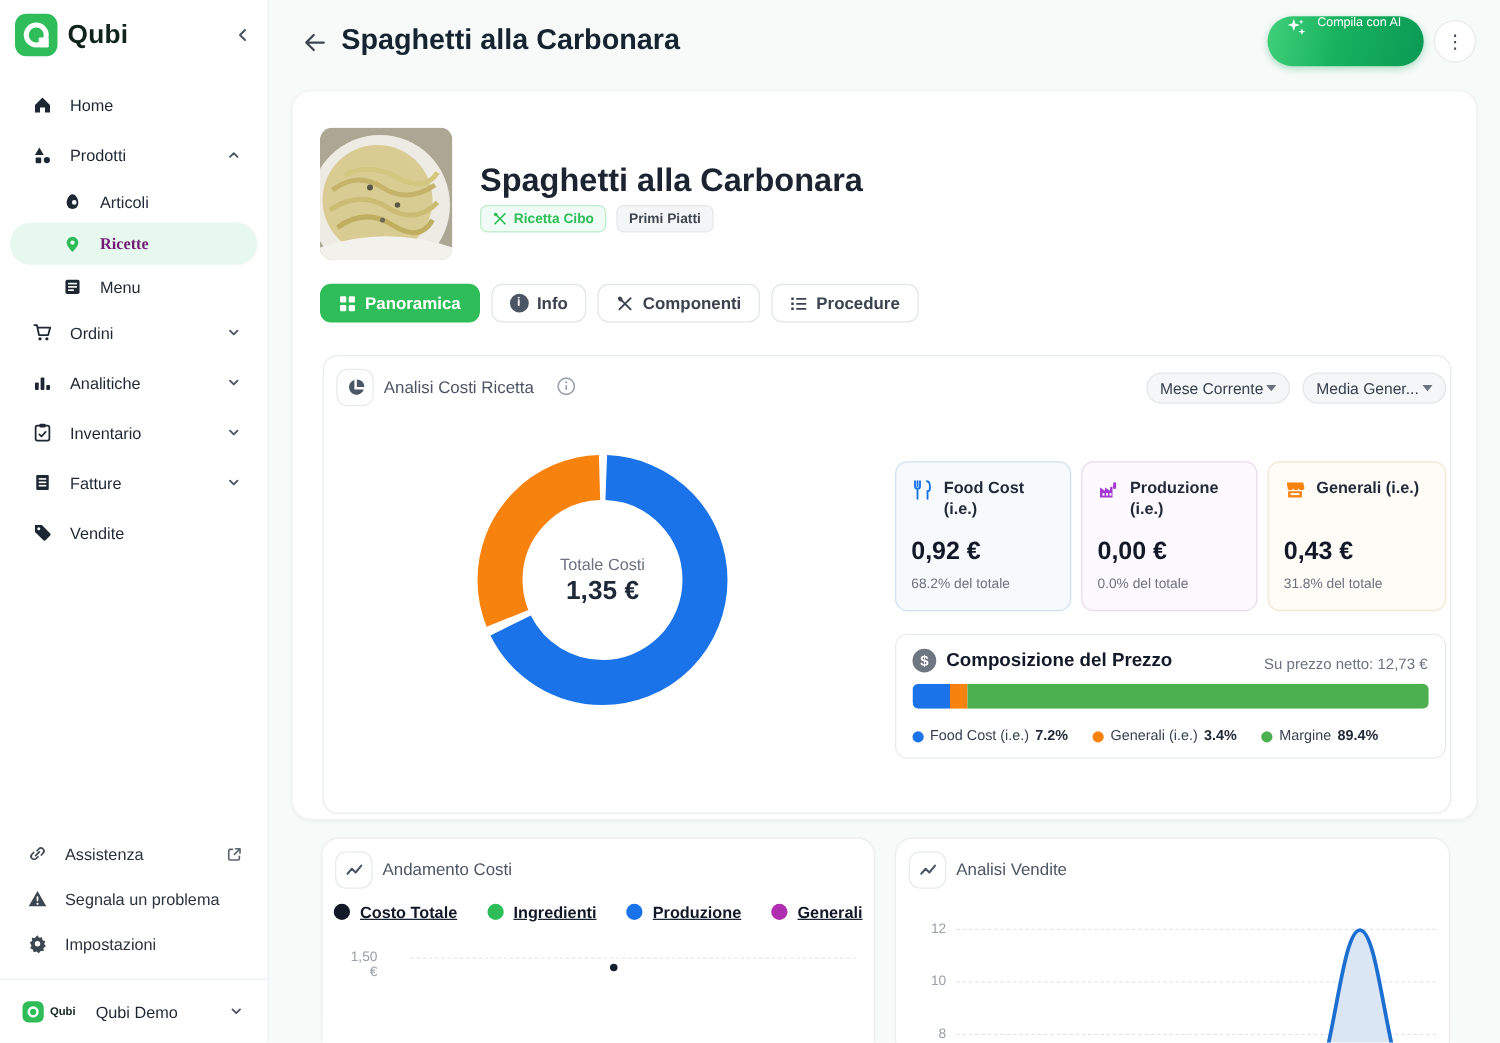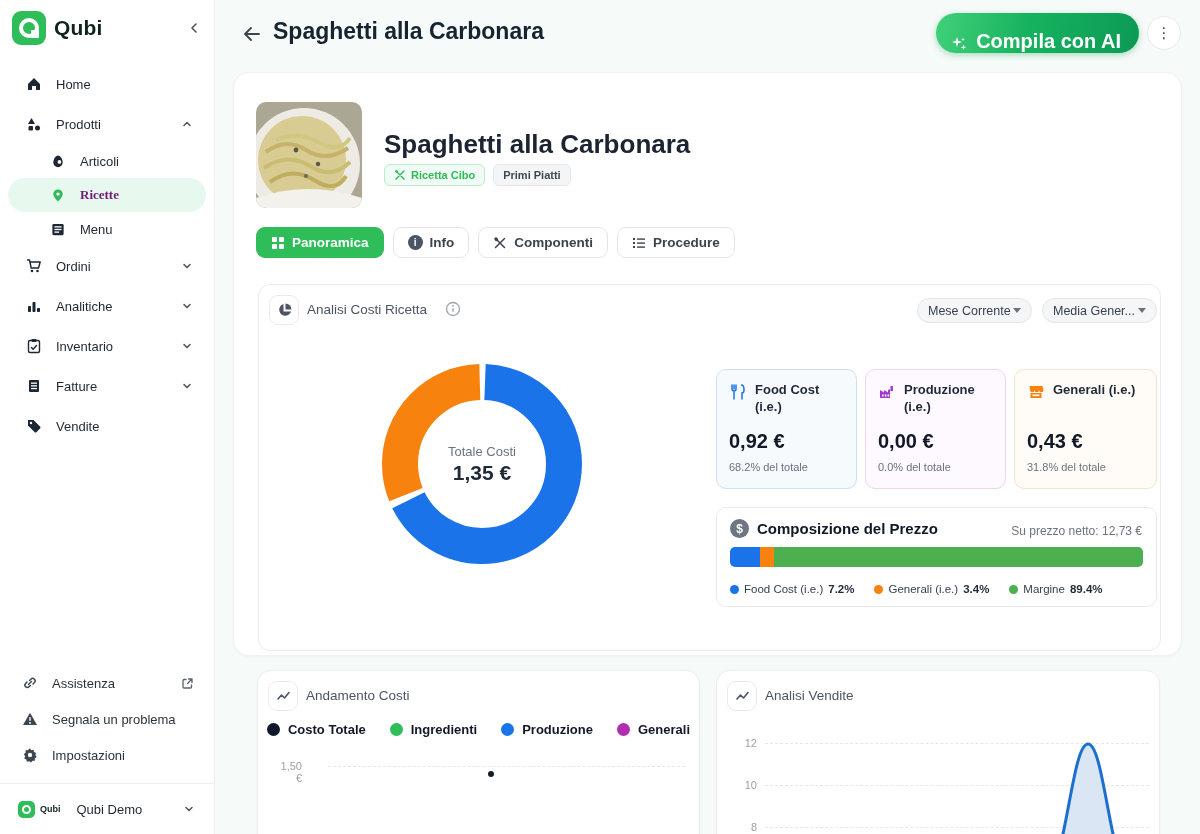--- a/index.html
+++ b/index.html
@@ -27,21 +27,21 @@
   .sb-divider { border-top:1px solid #eceff1; margin-top:10px; }
   .ws-row { height:46px; display:flex; align-items:center; gap:8px; padding:0 20px 0 18px; font-size:13px; color:#1d2733; cursor:pointer; margin-top:2px; }
   .ws-logo { width:17px; height:17px; border-radius:5px; background:#2ebd59; display:flex; align-items:center; justify-content:center; }
   .ws-logo i { display:block; width:9px; height:9px; border:2px solid #fff; border-radius:50%; }
   .ws-word { font-size:9px; font-weight:700; color:#10241c; margin-left:-3px; }
   .ws-label { flex:1; margin-left:8px; }
 
   
   .back-btn { position:absolute; left:239px; top:21px; width:26px; height:26px; display:flex; align-items:center; justify-content:center; cursor:pointer; }
   .page-title { position:absolute; left:273px; top:18px; font-size:23px; font-weight:700; color:#152430; }
-  .ai-btn { position:absolute; right:61px; top:13px; height:40px; padding:0 18px 0 14px; border-radius:21px; border:none; display:flex; align-items:flex-end; gap:8px; color:#fff; font-size:20px; font-weight:700; background:linear-gradient(100deg,#41d07a 0%,#17b25f 45%,#0c9a55 100%); box-shadow:0 2px 6px rgba(20,160,90,.35); cursor:pointer; font-family:inherit; }
+  .ai-btn { position:absolute; right:61px; top:13px; height:40px; padding:0 18px 0 14px; border-radius:21px; border:none; display:flex; align-items:flex-start; gap:8px; color:#fff; font-size:10px; font-weight:400; background:linear-gradient(100deg,#41d07a 0%,#17b25f 45%,#0c9a55 100%); box-shadow:0 2px 6px rgba(20,160,90,.35); cursor:pointer; font-family:inherit; }
   .kebab-btn { position:absolute; right:19px; top:16px; width:34px; height:34px; border-radius:50%; background:#fff; border:1px solid #e7eaec; display:flex; align-items:center; justify-content:center; font-size:15px; color:#3c4650; cursor:pointer; }
 
   
   .big-card { position:absolute; left:233px; top:72px; width:949px; height:584px; background:#fff; border-radius:16px; border:1px solid #f0f2f3; box-shadow:0 1px 3px rgba(25,40,60,.04); }
   .recipe-img { position:absolute; left:22px; top:29px; width:106px; height:106px; border-radius:10px; overflow:hidden; }
   .recipe-title { position:absolute; left:150px; top:56px; font-size:26px; font-weight:700; color:#1b2430; }
   .badge-row { position:absolute; left:150px; top:91px; display:flex; gap:8px; }
   .badge { height:22px; display:flex; align-items:center; gap:5px; padding:0 9px; border-radius:6px; font-size:11px; font-weight:700; }
   .badge-green { background:#effbf4; border:1px solid #bcecca; color:#2ebd59; }
   .badge-gray { background:#f4f5f6; border:1px solid #e5e7e9; color:#3f4750; }
@@ -81,21 +81,21 @@
   .comp-legend { position:absolute; left:13px; top:75px; display:flex; gap:20px; font-size:11.5px; color:#374151; align-items:center; }
   .leg-item { display:flex; align-items:center; gap:5px; }
   .leg-dot { width:9px; height:9px; border-radius:50%; }
   .leg-pct { font-weight:700; color:#1f2937; }
 
   
   .mini-card { position:absolute; top:670px; height:190px; background:#fff; border:1px solid #eceef0; border-radius:14px; box-shadow:0 1px 3px rgba(25,40,60,.04); }
   .mc-left { left:257px; width:443px; }
   .mc-right { left:716px; width:444px; }
   .mc-title { position:absolute; left:48px; top:17px; font-size:13.5px; font-weight:500; color:#4b5563; }
-  .trend-legend { position:absolute; left:0; right:0; top:51px; display:flex; justify-content:center; gap:24px; align-items:center; }
+  .trend-legend { position:absolute; left:0; right:0; top:51px; display:flex; justify-content:center; gap:24px; align-items:center;text-decoration:underline; }
   .tl-item { display:flex; align-items:center; gap:8px; font-size:13px; font-weight:600; color:#111827; }
   .tl-dot { width:13px; height:13px; border-radius:50%; }
   .grid-line { position:absolute; border-top:1px dashed #e5e8ea; height:0; }
   .ytick { position:absolute; font-size:11px; color:#9aa1a9; text-align:right; width:30px; }
   .trend-dot { position:absolute; width:6px; height:6px; border-radius:50%; background:#13202b; }
 </style>
 </head>
 <body>
 
 <div class="sidebar">

